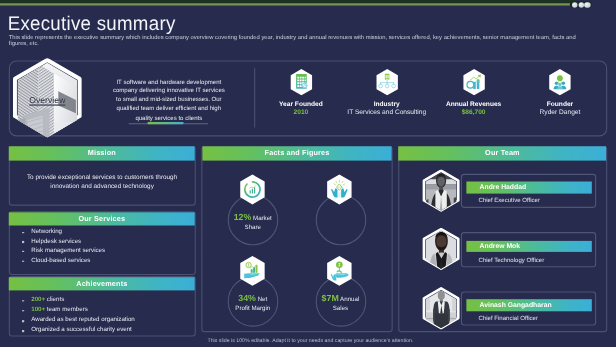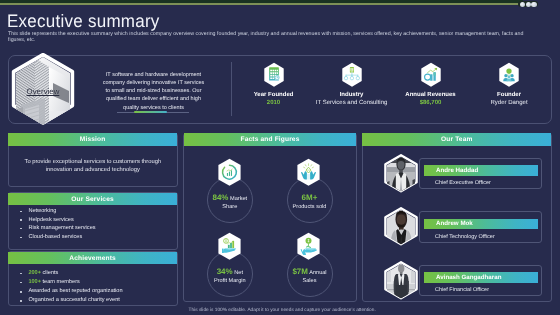--- a/index.html
+++ b/index.html
@@ -299,21 +299,21 @@
       <path d="M12.5 0.7 L23.6 7.1 L23.6 21.4 L12.5 27.8 L1.4 21.4 L1.4 7.1 Z" fill="#ffffff"></path>
       <path d="M12.5 7.3 a6.9 6.9 0 1 1 -4.9 2.0" fill="none" stroke="url(#ringg)" stroke-width="1.5" stroke-linecap="round"></path>
       <g fill="#45b58e">
         <rect x="9.9" y="15.0" width="1.1" height="2.9"></rect>
         <rect x="11.9" y="13.6" width="1.1" height="4.3"></rect>
         <rect x="13.9" y="12.3" width="1.1" height="5.6"></rect>
       </g>
       <path d="M9.6 13.2 L11.6 12.0 L13.6 12.6 L15.6 10.6" stroke="#8cc63f" stroke-width="0.55" fill="none" stroke-linejoin="round"></path>
     </svg>
   </div>
-  <div class="facttext" style="left:207.3px; top:194.4px;"><span class="hl">84%</span><span> Market Share</span></div>
+  <div class="facttext" style="left:207.3px; top:194.4px;"><span class="hl">12%</span><span> Market Share</span></div>
 
   <div class="fact" style="left:286.5px; top:176.5px;"></div>
   <div class="facthex" style="left:296.3px; top:158px;">
     <svg width="25" height="29" viewBox="0 0 25 29">
       <path d="M12.5 0.7 L23.6 7.1 L23.6 21.4 L12.5 27.8 L1.4 21.4 L1.4 7.1 Z" fill="#ffffff"></path>
       <g transform="translate(4.7,5.6)">
         <g stroke="#8cc63f" stroke-width="0.52" stroke-linecap="round" fill="none">
           <path d="M7.8 0.2 L7.8 1.8"></path>
           <path d="M4.6 1.1 L5.4 2.4"></path>
           <path d="M11.0 1.1 L10.2 2.4"></path>
@@ -321,21 +321,20 @@
           <path d="M12.7 3.6 L11.4 4.3"></path>
         </g>
         <path d="M7.8 3.6 L10.3 6.5 L7.8 9.4 L5.3 6.5 Z" fill="none" stroke="#8cc63f" stroke-width="0.75" stroke-linejoin="round"></path>
         <path d="M6.2 6.5 L9.4 6.5" stroke="#8cc63f" stroke-width="0.45"></path>
         <path d="M4.7 7.4 C3.8 8.4 3.3 9.6 3.2 11.2 L1.5 8.6 C1.0 7.9 0.1 8.5 0.5 9.3 L2.3 13.8 C2.7 14.8 3.4 15.6 4.4 15.9 L6.2 15.9 L6.2 9.2 Z" fill="#35afc9"></path>
         <path d="M10.9 7.4 C11.8 8.4 12.3 9.6 12.4 11.2 L14.1 8.6 C14.6 7.9 15.5 8.5 15.1 9.3 L13.3 13.8 C12.9 14.8 12.2 15.6 11.2 15.9 L9.4 15.9 L9.4 9.2 Z" fill="#35afc9"></path>
         <path d="M6.2 10.4 L9.4 10.4 L9.4 15.9 L6.2 15.9 Z" fill="#c9eef6" opacity="0.55"></path>
       </g>
     </svg>
   </div>
-  <div class="facttext" style="left:287px; top:194.4px;"><span class="hl">6M+</span><br><span>Products sold</span></div>
 
   <div class="fact" style="left:206.8px; top:250.5px;"></div>
   <div class="facthex" style="left:216.6px; top:232px;">
     <svg width="25" height="29" viewBox="0 0 25 29">
       <path d="M12.5 0.7 L23.6 7.1 L23.6 21.4 L12.5 27.8 L1.4 21.4 L1.4 7.1 Z" fill="#ffffff"></path>
       <g transform="translate(5.0,5.6)">
         <circle cx="4.0" cy="3.3" r="2.4" fill="none" stroke="#8cc63f" stroke-width="0.8"></circle>
         <path d="M4.0 1.9 L4.0 4.7 M3.2 2.4 L4.8 2.4 M3.2 4.2 L4.8 4.2" stroke="#8cc63f" stroke-width="0.45"></path>
         <rect x="5.9" y="7.2" width="1.8" height="3.2" fill="#44b58c"></rect>
         <rect x="8.1" y="5.4" width="1.8" height="5.0" fill="#44b58c"></rect>

